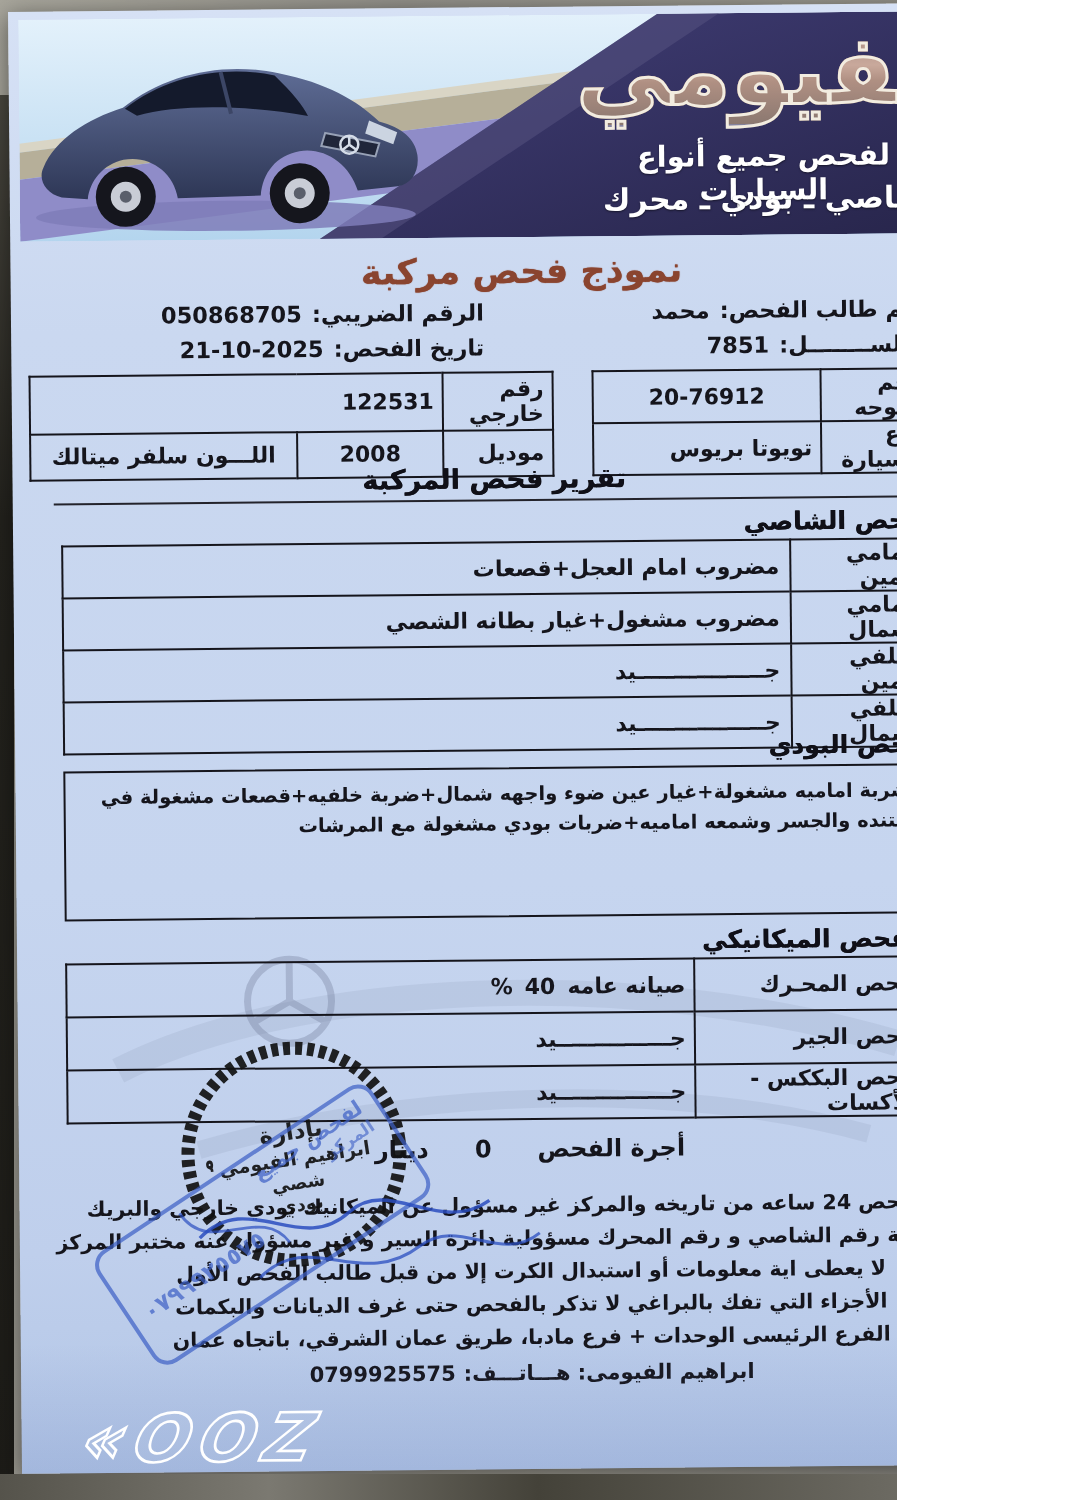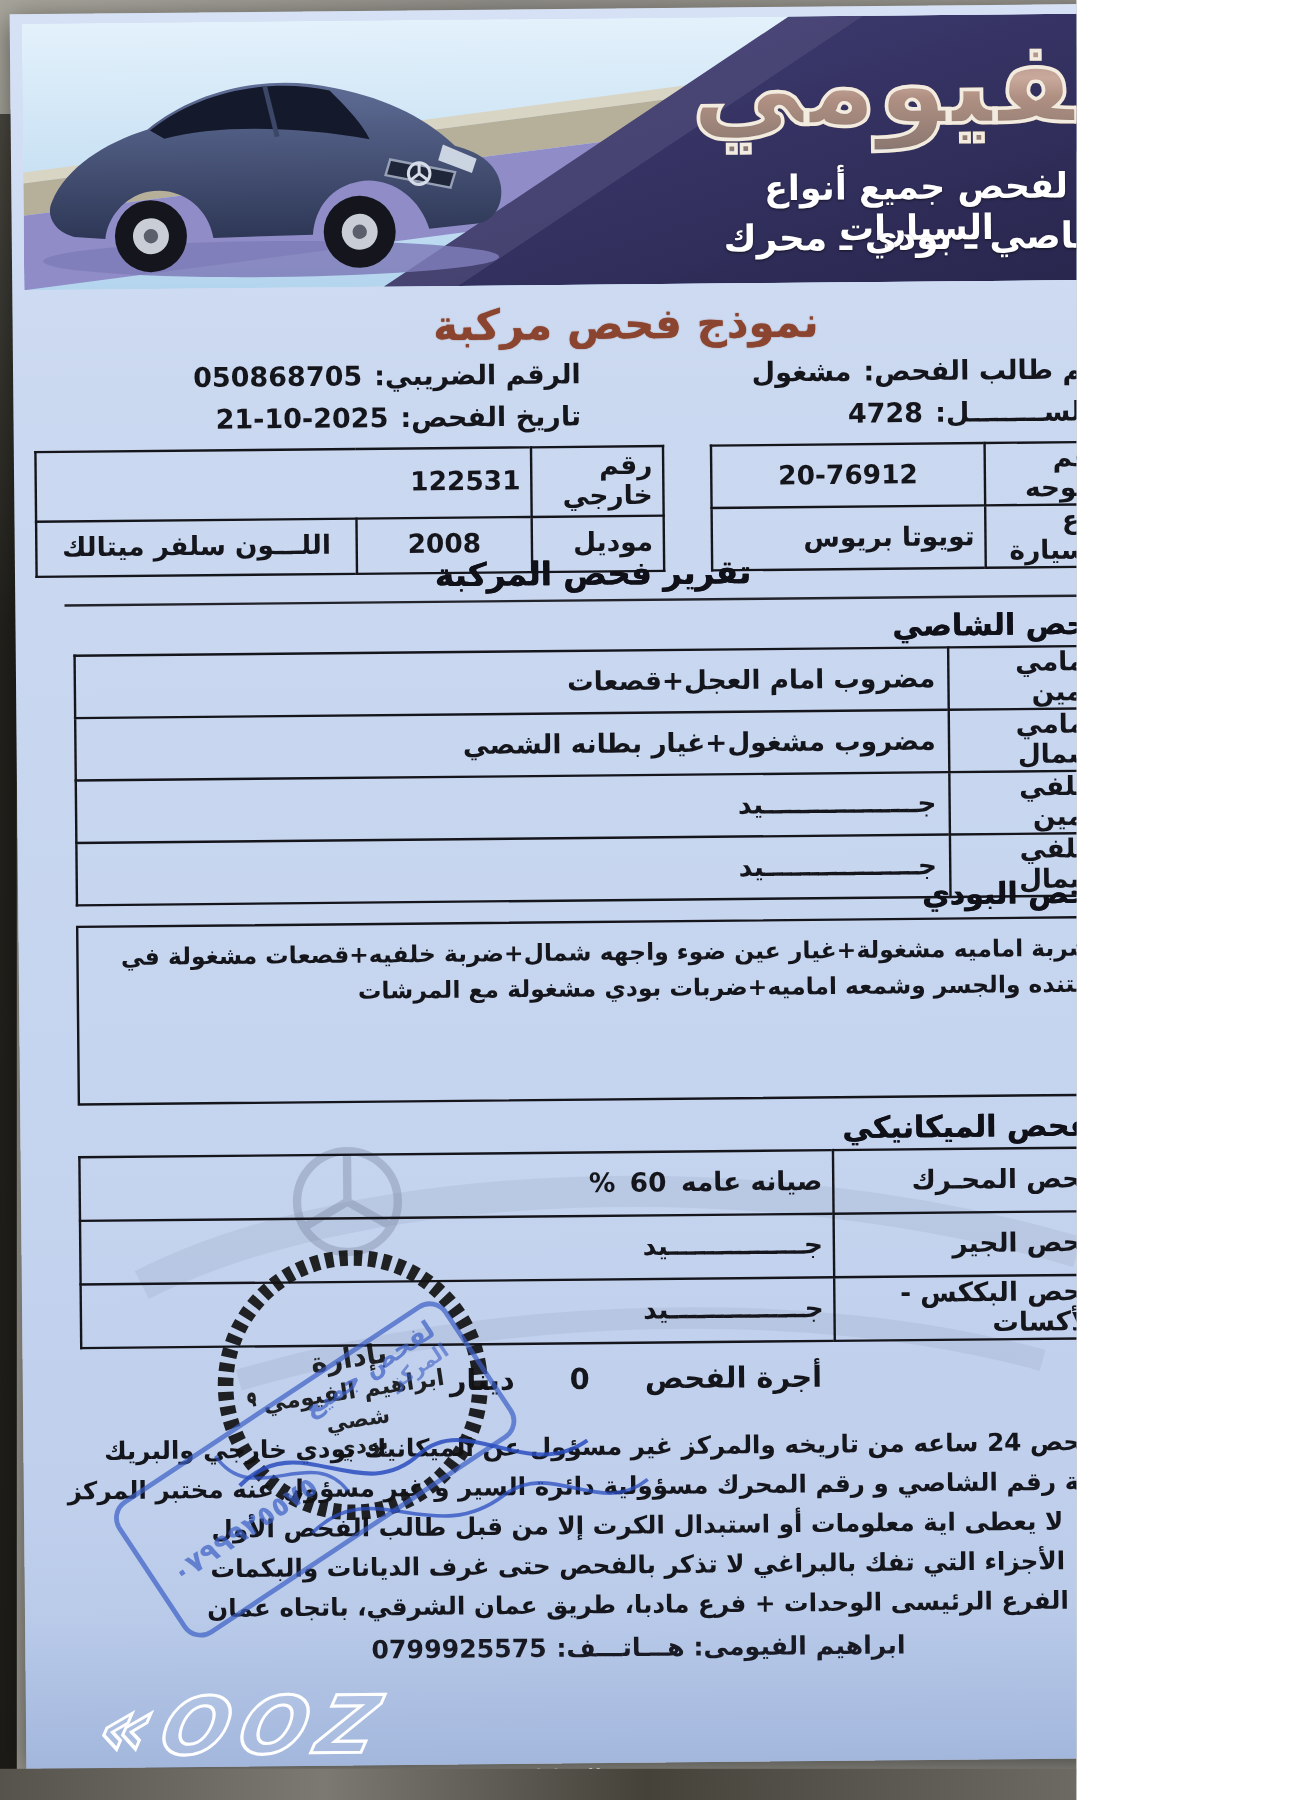--- a/index.html
+++ b/index.html
@@ -138,25 +138,25 @@
       <circle cx="60" cy="60" r="42" fill="none" stroke="#66708e" stroke-width="7"></circle>
       <path d="M60,60 L60,16 M60,60 L22,82 M60,60 L98,82" stroke="#66708e" stroke-width="7" fill="none"></path>
     </svg>
 
     <div class="form-title">نموذج فحص مركبة</div>
 
     <div class="fields ink">
       <div class="col">
         <div class="line">
           <span>اسم طالب الفحص:</span>
-          <span>مشغول</span>
+          <span>محمد</span>
         </div>
         <div class="line">
           <span>تسلســــــــل:</span>
-          <span class="num">4728</span>
+          <span class="num">7851</span>
         </div>
       </div>
       <div class="col">
         <div class="line">
           <span>الرقم الضريبي:</span>
           <span class="num">050868705</span>
         </div>
         <div class="line">
           <span>تاريخ الفحص:</span>
           <span class="num">21-10-2025</span>
@@ -220,21 +220,21 @@
     <div class="body-box" dir="rtl">ضربة اماميه مشغولة+غيار عين ضوء واجهه شمال+ضربة خلفيه+قصعات مشغولة في التنده والجسر وشمعه اماميه+ضربات بودي مشغولة مع المرشات</div>
 
     <div class="sec-head" style="top:920px">الفحص الميكانيكي</div>
     <table class="mech-table" dir="rtl">
       <tbody>
           <tr>
         <td class="lbl">فحص المحـرك</td>
         <td class="val">
           <span class="pct-parts">
             <span>صيانه عامه</span>
-            <span class="num">60</span>
+            <span class="num">40</span>
             <span>%</span>
           </span>
         </td>
       </tr>
       <tr>
         <td class="lbl">فحص الجير</td>
         <td class="val">جـــــــــــــــيد</td>
       </tr>
       <tr>
         <td class="lbl">فحص البككس - الأكسات</td>

